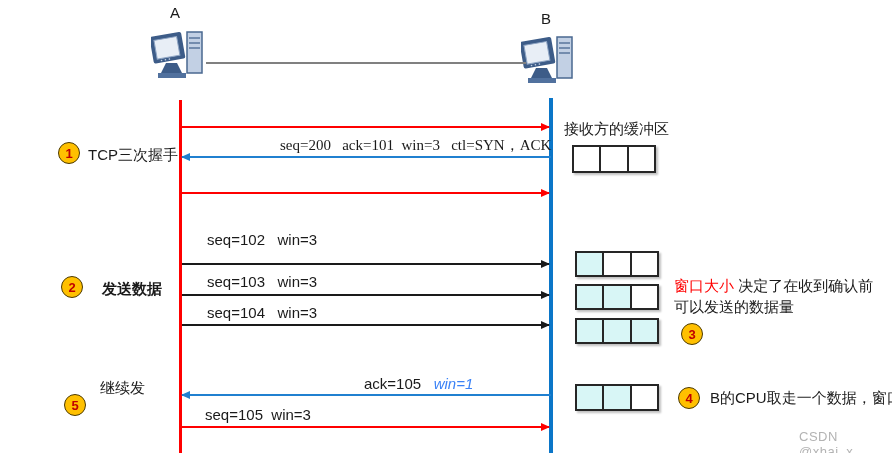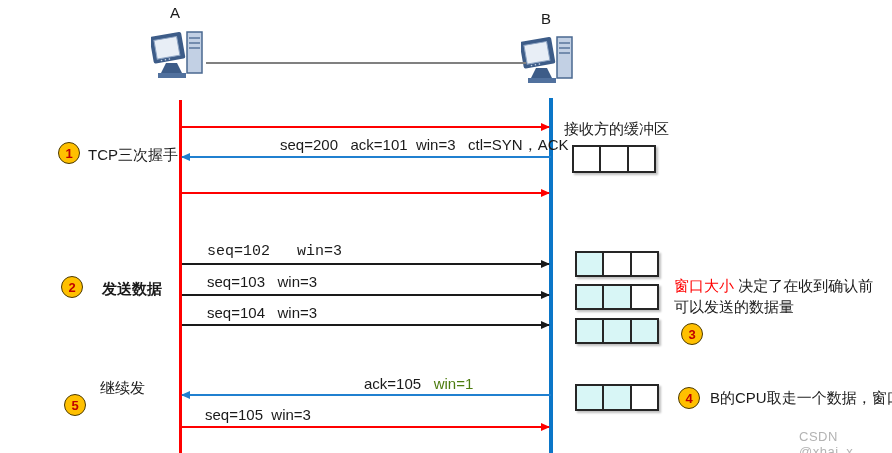--- a/index.html
+++ b/index.html
@@ -18,21 +18,21 @@
   .arrow.red{background:#ff0000;}
   .arrow.blue{background:#2080d0;}
   .arrow.black{background:#1a1a1a;}
   .head{position:absolute;width:0;height:0;border-top:4px solid transparent;border-bottom:4px solid transparent;top:-3px;}
   .head.right{right:-1px;}
   .head.left{left:-1px;}
   .head.right.red{border-left:9px solid #ff0000;}
   .head.right.black{border-left:9px solid #1a1a1a;}
   .head.left.blue{border-right:9px solid #2080d0;}
   .msg-label{font-size:15px;white-space:pre;color:#1a1a1a;}
-  .msg-red{color:#4d7c0f;}
+  .msg-red{color:#3b82f6;font-style:italic;}
   
   .step-circle{
     width:22px;height:22px;border-radius:50%;background:#ffc000;border:1.5px solid #4d3a00;
     display:flex;align-items:center;justify-content:center;
     font-size:13px;font-weight:bold;color:#c00000;box-sizing:border-box;
   }
   .step-label{font-size:15px;color:#1a1a1a;white-space:nowrap;}
   
   .buffer{display:flex;border:2px solid #262626;background:#fff;box-shadow:2px 2px 2px rgba(0,0,0,0.25);box-sizing:border-box;}
   .buffer .cell{flex:1;border-right:2px solid #262626;background:#ffffff;}
@@ -88,30 +88,30 @@
 
   <div class="abs conn-line" style="left:206px;top:62px;width:320px;"></div>
 
   <div class="abs lifeline red" style="left:179px;top:100px;height:353px;"></div>
   <div class="abs lifeline blue" style="left:549px;top:98px;height:355px;"></div>
 
   <div class="abs arrow red" style="left:182px;top:126px;width:367px;">
     <div class="head right red"></div>
   </div>
 
-  <div class="abs msg-label" style="left:280px;top:136px;">seq=200   ack=101  win=3   ctl=SYN，ACK</div>
+  <div class="abs msg-label" style="left:280px;top:136px;font-family:Liberation Serif, serif;">seq=200   ack=101  win=3   ctl=SYN，ACK</div>
   <div class="abs arrow blue" style="left:182px;top:156px;width:369px;">
     <div class="head left blue"></div>
   </div>
 
   <div class="abs arrow red" style="left:182px;top:192px;width:367px;">
     <div class="head right red"></div>
   </div>
 
-  <div class="abs msg-label" style="left:207px;top:243px;font-family:Liberation Mono, monospace;">seq=102   win=3</div>
+  <div class="abs msg-label" style="left:207px;top:231px;">seq=102   win=3</div>
   <div class="abs arrow black" style="left:182px;top:263px;width:367px;">
     <div class="head right black"></div>
   </div>
 
   <div class="abs msg-label" style="left:207px;top:273px;">seq=103   win=3</div>
   <div class="abs arrow black" style="left:182px;top:294px;width:367px;">
     <div class="head right black"></div>
   </div>
 
   <div class="abs msg-label" style="left:207px;top:304px;">seq=104   win=3</div>

